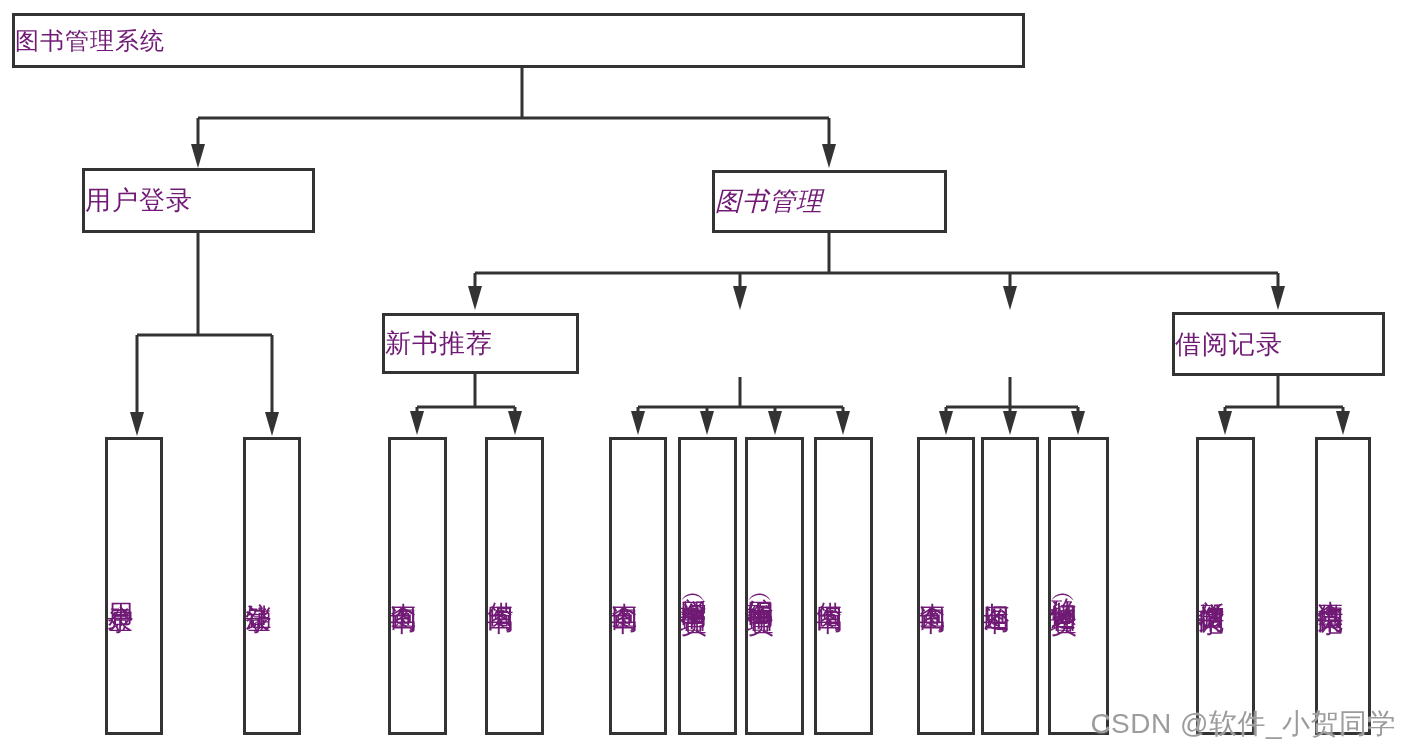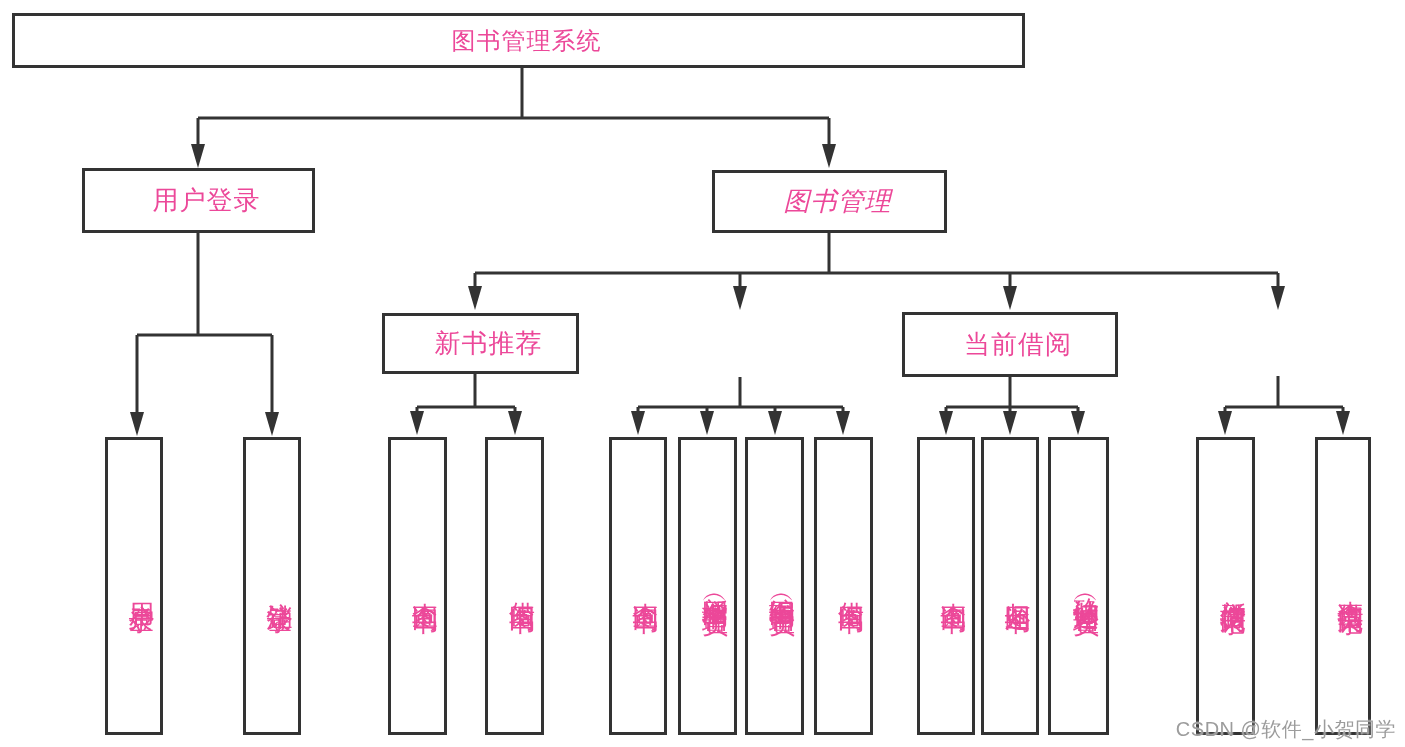--- a/index.html
+++ b/index.html
@@ -12,44 +12,43 @@
     overflow:hidden;
   }
   svg.wires{position:absolute;left:0;top:0;z-index:1;}
   .box{
     position:absolute;
     box-sizing:border-box;
     border:3px solid #333333;
     background:#ffffff;
     display:flex;
     align-items:center;
-    justify-content:center;
-    color:#ec4899;
+    justify-content:flex-start;
+    color:#701a75;
     z-index:2;
-    padding-left:16px;
   }
   .hbox span{
     font-size:26px;
     letter-spacing:1px;
     white-space:nowrap;
   }
   .root span{font-size:24px;letter-spacing:1px;}
   .vbox span{
     writing-mode:vertical-rl;
     text-orientation:mixed;
     font-size:26px;
     letter-spacing:2px;
     line-height:1;
     white-space:nowrap;
   }
   .watermark{
     position:absolute;
     right:9px;
     bottom:4px;
-    font-size:20px;
+    font-size:28px;
     color:#9c9c9c;
     letter-spacing:0.5px;
     z-index:10;
     text-shadow:0 0 2px #ffffff;
     white-space:nowrap;
   }
 </style>
 </head>
 <body>
 
@@ -109,22 +108,22 @@
   <div class="box hbox" style="left:82px;top:168px;width:233px;height:65px;">
     <span>用户登录</span>
   </div>
   <div class="box hbox" style="left:712px;top:170px;width:235px;height:63px;font-style:italic;">
     <span>图书管理</span>
   </div>
 
   <div class="box hbox" style="left:382px;top:313px;width:197px;height:61px;">
     <span>新书推荐</span>
   </div>
-  <div class="box hbox" style="left:902px;top:312px;width:216px;height:65px;">
-    <span>当前借阅</span>
+  <div class="box hbox" style="left:1172px;top:312px;width:213px;height:64px;">
+    <span>借阅记录</span>
   </div>
 
   <div class="box vbox" style="left:105px;top:437px;width:58px;height:298px;">
     <span>用户登录</span>
   </div>
   <div class="box vbox" style="left:243px;top:437px;width:58px;height:298px;">
     <span>注销登录</span>
   </div>
 
   <div class="box vbox" style="left:388px;top:437px;width:59px;height:298px;">

